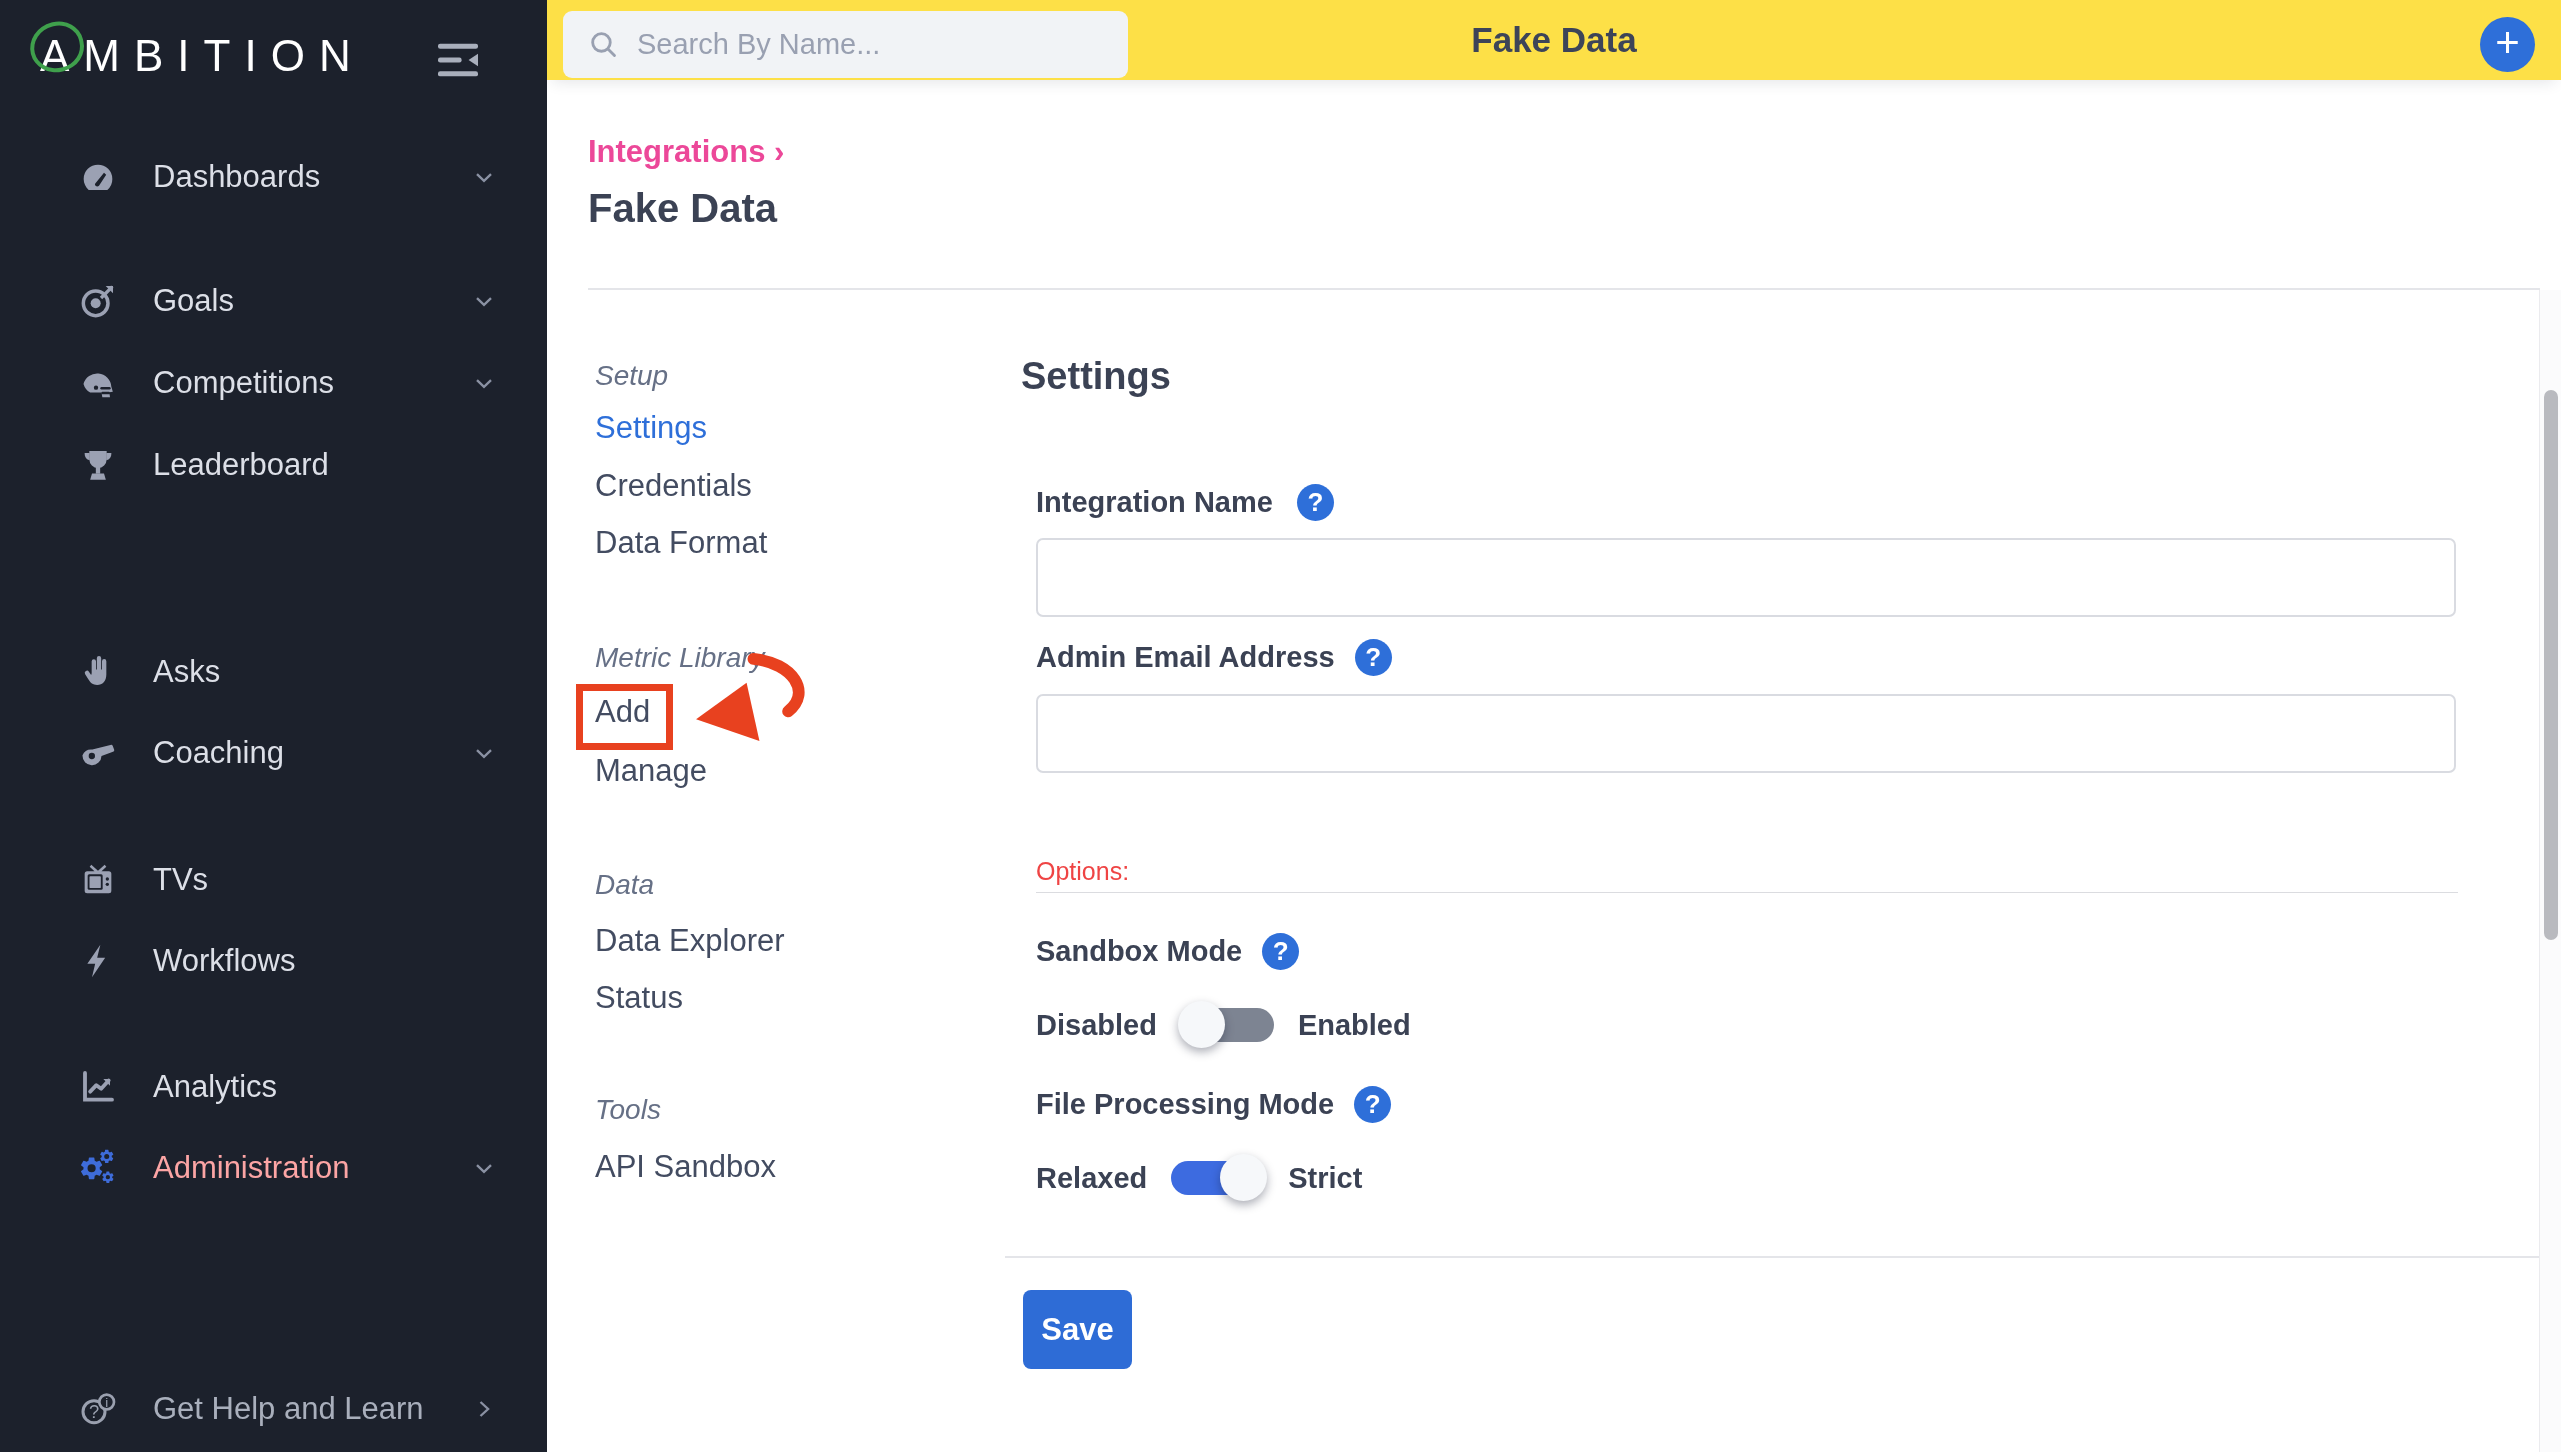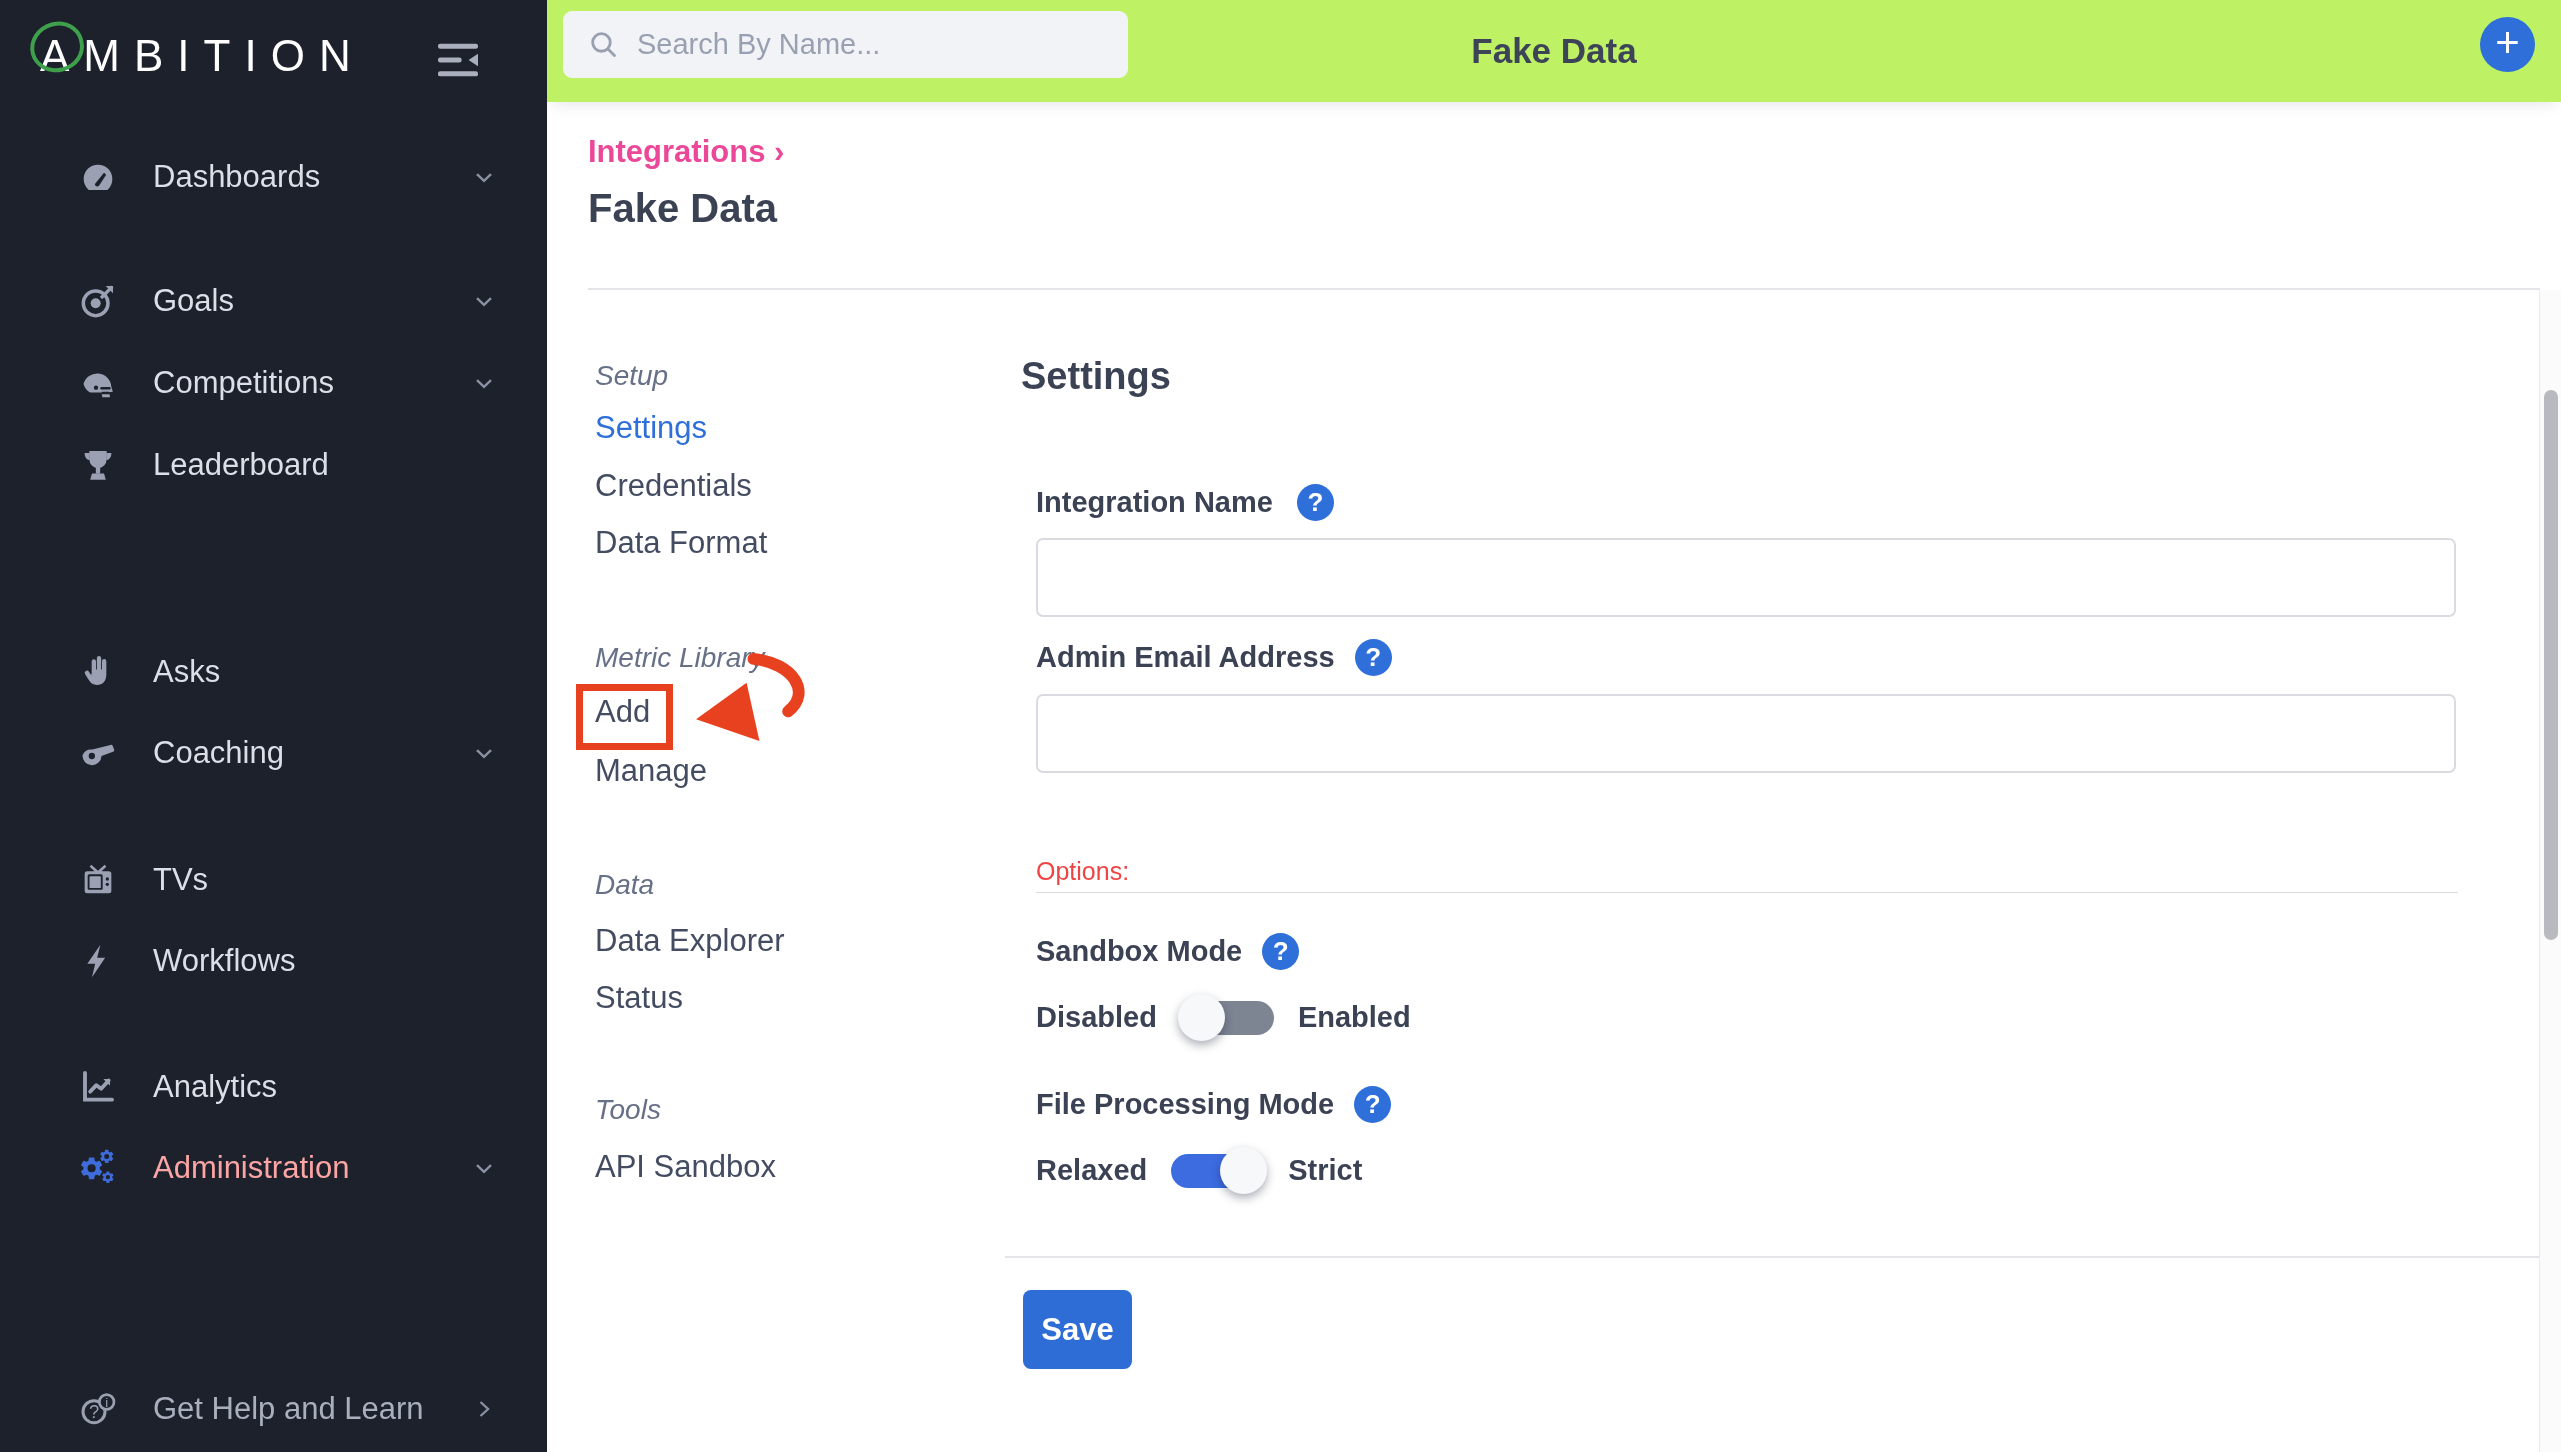--- a/index.html
+++ b/index.html
@@ -38,22 +38,22 @@
   .nav-label { position: absolute; left: 129px; font-size: 31px; color: #dcdfe7; }
   .nav-chev { position: absolute; left: 446px; top: 50%; transform: translateY(-50%); }
   .nav-chev svg { width: 28px; height: 28px; display: block; }
   .nav-item.active .nav-label { color: #fca5a5; }
   .nav-item.active .nav-ico { color: #3e6cda; }
   .nav-item.help .nav-label { color: #a9afbc; }
   .nav-item.help .nav-ico { color: #9aa0af; }
 
   
   .topbar {
-    position: absolute; left: 547px; top: 0; width: 2014px; height: 102px;
-    background: #bef264; z-index: 6;
+    position: absolute; left: 547px; top: 0; width: 2014px; height: 80px;
+    background: #fde047; z-index: 6;
     box-shadow: 0 8px 14px -6px rgba(25,30,55,0.12);
   }
   .search-box {
     position: absolute; left: 16px; top: 11px; width: 565px; height: 67px;
     background: #f1f3f6; border-radius: 9px;
     display: flex; align-items: center; padding-left: 24px; gap: 16px;
   }
   .search-box svg { width: 34px; height: 34px; flex: 0 0 auto; }
   .search-input {
     border: none; background: transparent; outline: none;
@@ -112,21 +112,21 @@
   .input-1 { top: 448px; }
   .row-2 { top: 549px; left: 489px; }
   .input-2 { top: 604px; }
 
   .options-label { position: absolute; left: 489px; top: 767px; font-size: 25px; color: #ef4444; }
   .options-divider { position: absolute; left: 489px; top: 802px; width: 1422px; height: 1px; background: #dbdce0; }
 
   .row-3 { top: 843px; left: 489px; }
   .row-4 { top: 996px; left: 489px; }
 
-  .toggle-row { position: absolute; left: 489px; display: flex; align-items: flex-start; gap: 24px; height: 48px; }
+  .toggle-row { position: absolute; left: 489px; display: flex; align-items: center; gap: 24px; height: 48px; }
   .toggle-row-1 { top: 911px; }
   .toggle-row-2 { top: 1064px; }
   .toggle-side-label { font-size: 29px; font-weight: 700; color: #3b4254; }
   .toggle { position: relative; width: 93px; height: 34px; border-radius: 17px; cursor: pointer; flex: 0 0 auto; }
   .toggle.off { background: #7d8492; }
   .toggle.on  { background: #3d6be0; }
   .toggle .knob {
     position: absolute; top: -7px; width: 47px; height: 47px; border-radius: 50%;
     background: #f6f8fa; box-shadow: 0 4px 10px rgba(20,25,50,0.35);
   }

